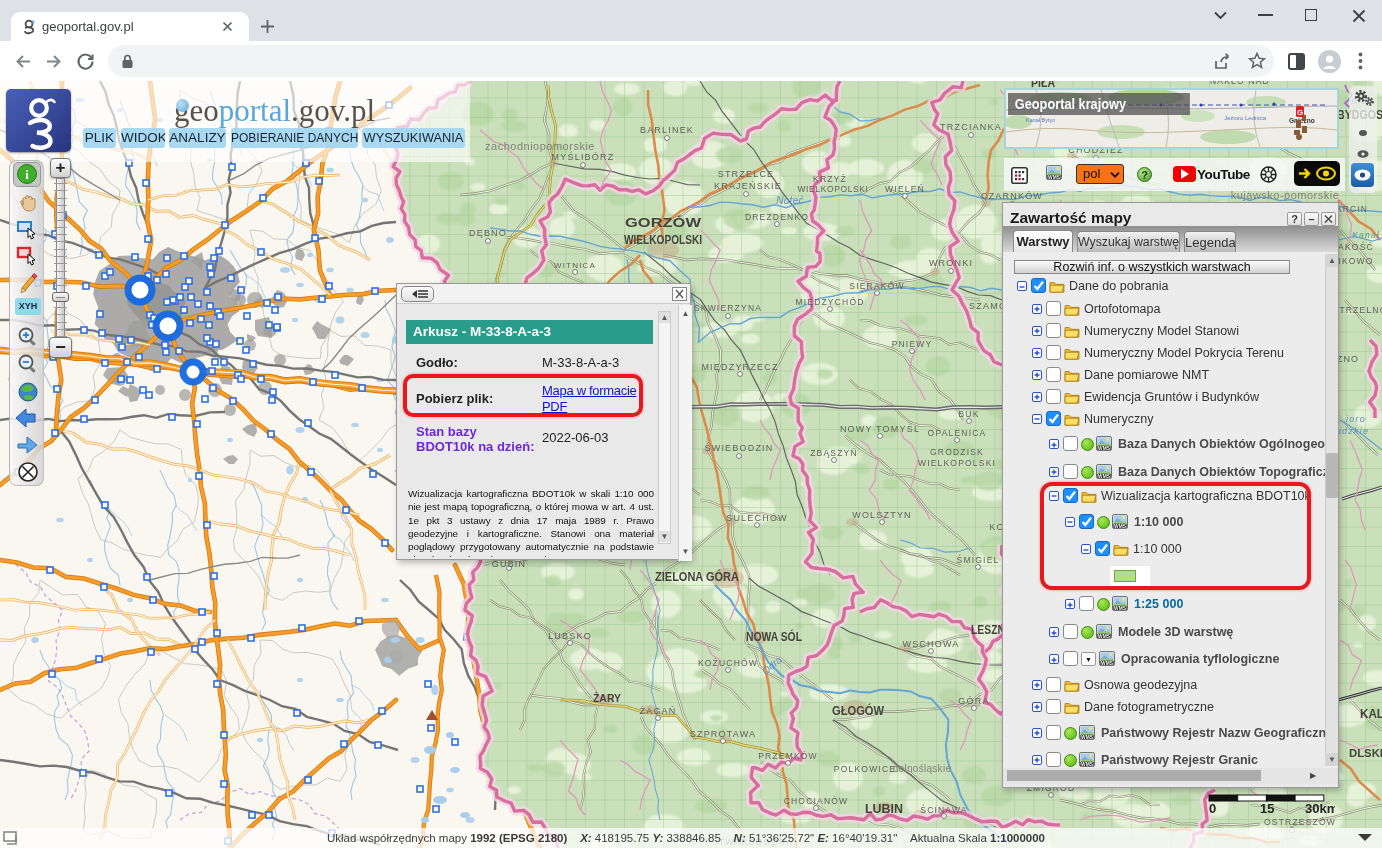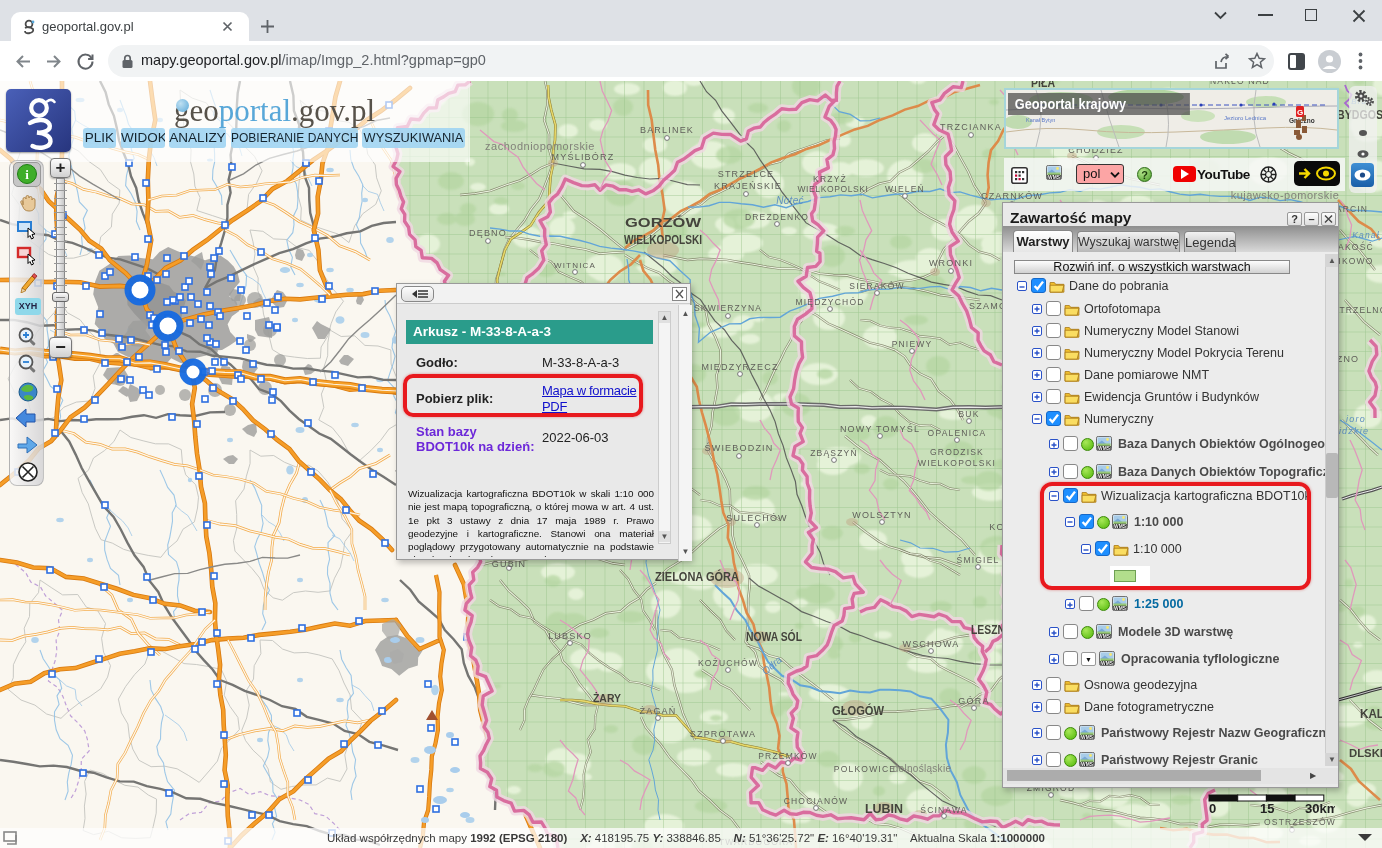--- a/index.html
+++ b/index.html
@@ -1436,21 +1436,21 @@
     </svg>
 <svg class="ic" style="left:1046px;top:165px" width="16" height="15" viewBox="0 0 18 17" xmlns="http://www.w3.org/2000/svg">
 <rect x="0.5" y="0.5" width="17" height="16" rx="2" fill="#fff" stroke="#555"></rect>
 <rect x="1.5" y="1.5" width="15" height="8" fill="#a8cce8"></rect>
 <path d="M1.5,9 l5,-4 5,4 z" fill="#78a8d8"></path>
       <circle cx="13" cy="4" r="1.6" fill="#f8e870"></circle>
 <rect x="1.5" y="8.5" width="15" height="4" fill="#98c878"></rect>
 <rect x="1.5" y="11" width="15" height="5" rx="1" fill="#111"></rect>
 <text x="9" y="15.6" font-size="5.5" font-weight="bold" fill="#fff" text-anchor="middle" font-family="Liberation Sans,sans-serif">WMS</text>
     </svg>
-<div class="abs" style="left:1076px;top:164px;width:48px;height:20px;background:#fca5a5;border:1.6px solid #333;border-radius:3px;font-size:13px;color:#111;line-height:17px;padding-left:6px">pol</div>
+<div class="abs" style="left:1076px;top:164px;width:48px;height:20px;background:#f97316;border:1.6px solid #333;border-radius:3px;font-size:13px;color:#111;line-height:17px;padding-left:6px">pol</div>
 <svg class="ic" style="left:1110px;top:171px" width="10" height="8" viewBox="0 0 12 10" xmlns="http://www.w3.org/2000/svg">
       <path d="M1,2 l5,5 5,-5" stroke="#111" stroke-width="2.4" fill="none"></path>
     </svg>
 <div class="abs" style="left:1137px;top:167px;width:15px;height:15px;border-radius:50%;background:radial-gradient(circle at 35% 30%,#b8e890,#4a9a28);border:1px solid #2a6a14;color:#1a3a0a;font-size:11px;font-weight:bold;text-align:center;line-height:15px">?</div>
 <div class="abs" style="left:1173px;top:166px;width:23px;height:16px;background:#f00000;border-radius:4px"></div>
 <svg class="ic" style="left:1180px;top:169px" width="9" height="10" viewBox="0 0 9 10" xmlns="http://www.w3.org/2000/svg">
       <path d="M1,0 L9,5 1,10 z" fill="#fff"></path>
     </svg>
 <div class="abs" style="left:1197px;top:167px;font-size:13.5px;font-weight:bold;color:#111;letter-spacing:-0.4px;font-family:'Liberation Sans',sans-serif">YouTube</div>
 <svg class="ic" style="left:1260px;top:166px" width="17" height="17" viewBox="0 0 17 17" xmlns="http://www.w3.org/2000/svg">
@@ -1843,21 +1843,20 @@
     </svg>
 <svg class="ic" style="left:75px;top:51px" width="21" height="21" viewBox="0 0 21 21" xmlns="http://www.w3.org/2000/svg">
       <path d="M16.5,7 A7,7 0 1 0 17.5,10.5" stroke="#5f6368" stroke-width="2" fill="none"></path>
       <path d="M17.5,3.5 v4.4 h-4.4" fill="none" stroke="#5f6368" stroke-width="2"></path>
     </svg>
 <div class="abs" style="left:108px;top:45px;width:1166px;height:32px;border-radius:16px;background:#f1f3f4"></div>
 <svg class="ic" style="left:121px;top:54px" width="13" height="15" viewBox="0 0 13 15" xmlns="http://www.w3.org/2000/svg">
       <rect x="1.5" y="6" width="10" height="8" rx="1.5" fill="#5f6368"></rect>
       <path d="M3.8,6 V4.2 a2.7,2.7 0 0 1 5.4,0 V6" fill="none" stroke="#5f6368" stroke-width="1.7"></path>
     </svg>
-<div class="abs" style="left:141px;top:52px;font-size:14.5px;color:#202124;white-space:nowrap">mapy.geoportal.gov.pl<span style="color:#5f6368">/imap/Imgp_2.html?gpmap=gp0</span></div>
 <svg class="ic" style="left:1213px;top:52px" width="19" height="19" viewBox="0 0 19 19" xmlns="http://www.w3.org/2000/svg">
       <path d="M3,9 v7 h10 v-5" fill="none" stroke="#5f6368" stroke-width="1.7"></path>
       <path d="M8,10 Q9,4.5 15.5,4.5 M15.5,4.5 l-3,-2.6 M15.5,4.5 l-3,2.6" fill="none" stroke="#5f6368" stroke-width="1.7"></path>
     </svg>
 <svg class="ic" style="left:1248px;top:52px" width="18" height="18" viewBox="0 0 18 18" xmlns="http://www.w3.org/2000/svg">
       <path d="M9,1.5 l2.2,4.8 5.2,0.5 -4,3.5 1.2,5.2 L9,12.7 4.4,15.5 5.6,10.3 1.6,6.8 6.8,6.3 z" fill="none" stroke="#5f6368" stroke-width="1.5"></path>
     </svg>
 <div class="abs" style="left:1288px;top:53px;width:17px;height:17px;border-radius:3px;background:#41464b"></div>
 <div class="abs" style="left:1290px;top:55px;width:6px;height:13px;background:#fff;border-radius:1px"></div>
 <div class="abs" style="left:1318px;top:50px;width:23px;height:23px;border-radius:50%;background:#c9cdd2"></div>

